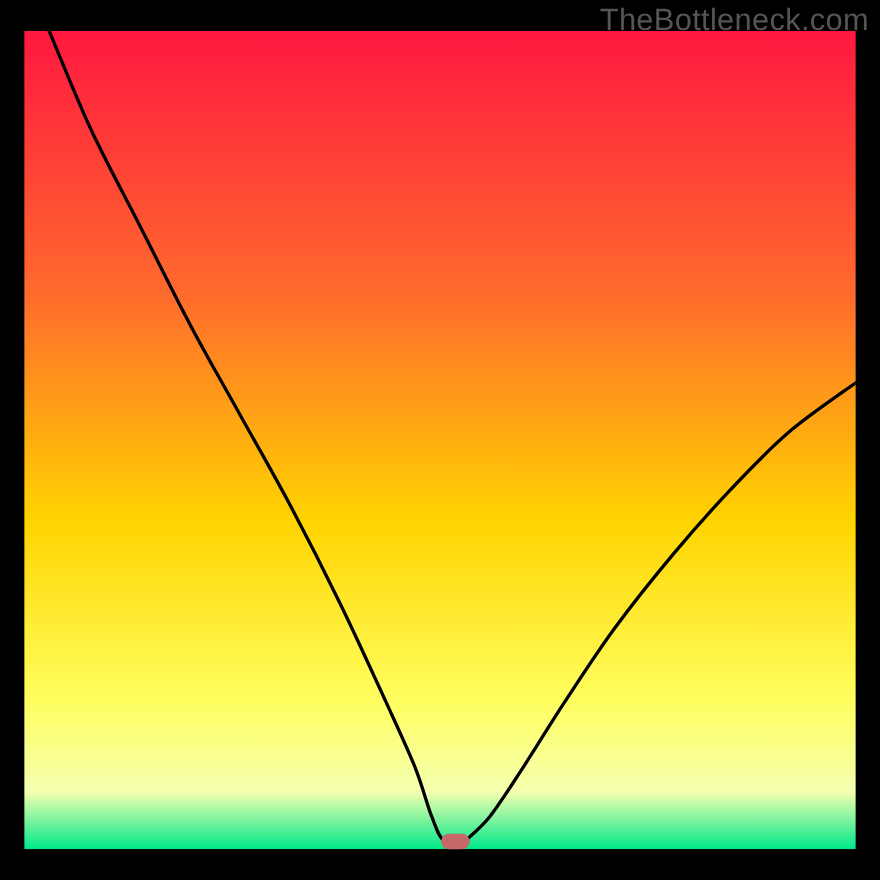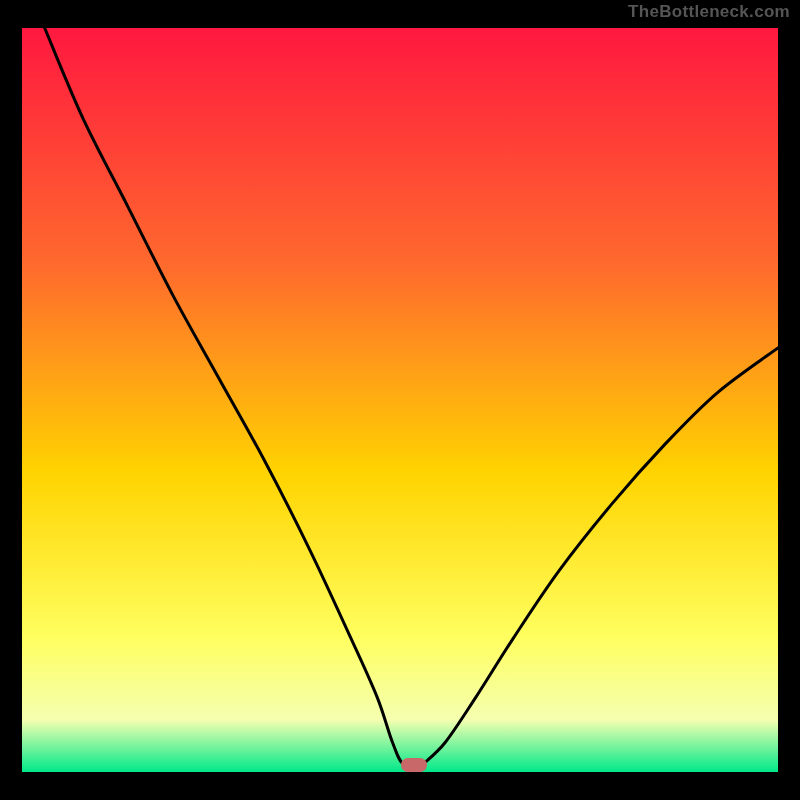--- a/index.html
+++ b/index.html
@@ -15,22 +15,22 @@
     position: relative;
     width: 800px;
     height: 800px;
     background: #000;
   }
   .watermark {
     position: absolute;
     top: 2px;
     right: 10px;
     color: #555;
-    font-size: 17px;
-    font-weight: 700;
+    font-size: 28px;
+    font-weight: 400;
     letter-spacing: 0.3px;
     z-index: 5;
   }
   .plot {
     position: absolute;
     left: 22px;
     top: 28px;
     width: 756px;
     height: 744px;
   }

